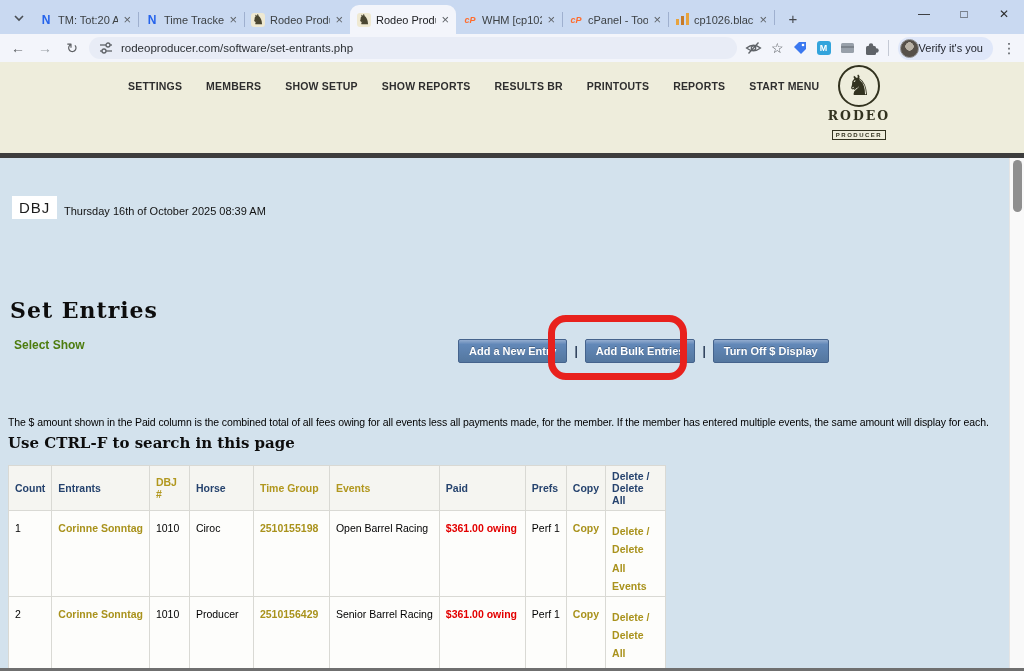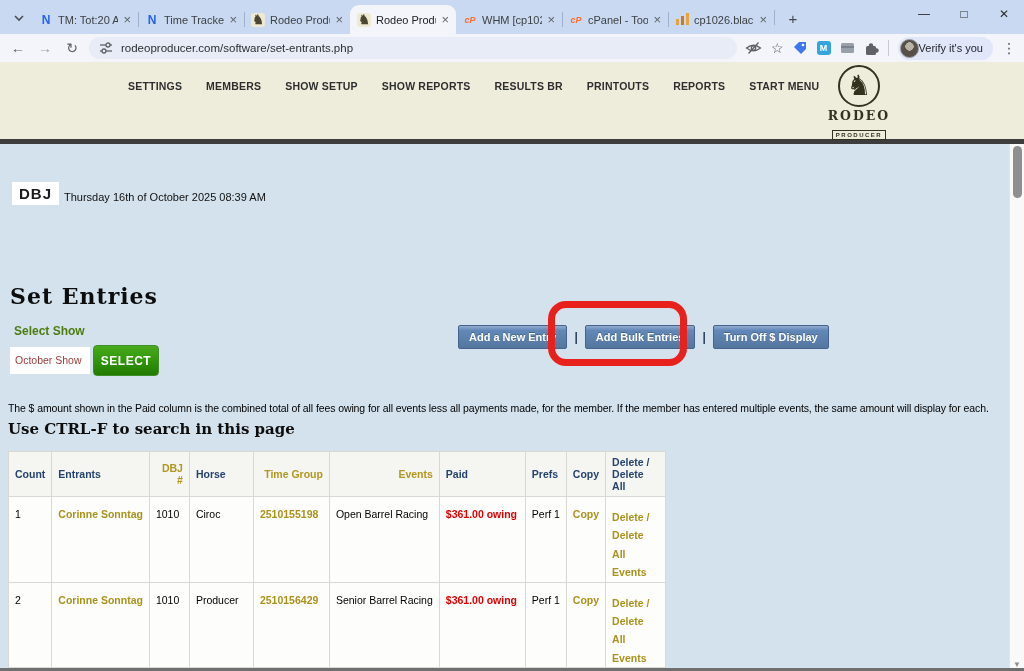--- a/index.html
+++ b/index.html
@@ -32,33 +32,33 @@
   .tb-right { margin-left:auto; display:flex; align-items:center; gap:9px; }
   .ext-ic { display:flex; align-items:center; cursor:pointer; }
   .star { font-size:14px; color:#4c5055; }
   .m-badge { width:14px; height:14px; background:#33a4dc; color:#fff; border-radius:3px; font-size:9px; font-weight:bold; display:flex; align-items:center; justify-content:center; }
   .tb-div { width:1px; height:16px; background:#c4c9d4; }
   .profile-chip { background:#dfe7f9; border-radius:12px; height:23px; display:flex; align-items:center; padding:0 10px 0 2px; font-size:11px; color:#23262e; cursor:pointer; }
   .avatar { width:19px; height:19px; border-radius:50%; background:radial-gradient(circle at 50% 38%, #b9b2a6 0 30%, #565049 32% 100%); border:1px solid #8b8b8b; }
   .more-dots { font-size:14px; color:#4c5055; cursor:pointer; }
 
   
-  .site-header { height:77px; background:#eeeddc; position:relative; }
+  .site-header { height:91px; background:#eeeddc; position:relative; }
   .main-nav { position:absolute; left:128px; top:18px; display:flex; gap:24px; }
   .nav-item { font-size:10.5px; font-weight:bold; color:#2e2e2e; letter-spacing:.2px; text-decoration:none; white-space:nowrap; cursor:pointer; }
   .logo { position:absolute; right:128px; top:1px; width:74px; text-align:center; color:#32321f; }
   .logo-circle { width:42px; height:42px; border:2px solid #32321f; border-radius:50%; margin:2px auto 0; display:flex; align-items:center; justify-content:center; font-size:28px; line-height:1; background:#eeeddc; }
   .logo-name { font-family:"DejaVu Serif", serif; font-weight:bold; font-size:12.5px; letter-spacing:2px; margin-top:1px; }
   .logo-sub { display:inline-block; font-size:6px; letter-spacing:1.5px; border:1px solid #32321f; padding:1px 3px; margin-top:1px; font-weight:bold; }
 
   .dark-bar { height:5px; background:#3d3d3d; }
 
   
   .content { position:relative; height:529px; background:linear-gradient(180deg,#cddfeb 0%,#dcе9f2 60%,#e3eef5 100%); background-color:#d3e2ed; overflow:hidden; }
-  .dbj-badge { position:absolute; left:12px; top:38px; background:#fff; padding:3px 7px; font-weight:bold; font-size:15px; letter-spacing:1px; color:#1c1c1c; }
+  .dbj-badge { position:absolute; left:12px; top:38px; background:#fff; padding:3px 7px; font-weight:normal; font-size:15px; letter-spacing:1px; color:#1c1c1c; }
   .datetime { position:absolute; left:64px; top:47px; font-size:11px; color:#111; }
   .page-title { position:absolute; left:10px; top:139px; font-family:"DejaVu Serif", serif; font-weight:bold; font-size:22px; letter-spacing:1px; color:#0d0d0d; }
   .select-show { position:absolute; left:14px; top:180px; font-size:12px; font-weight:bold; color:#4d7c0f; }
   .actions { position:absolute; left:458px; top:181px; display:flex; align-items:center; gap:7px; }
   .btn-blue { height:24px; padding:0 10px; border-radius:2px; border:1px solid #45638c;
     background:linear-gradient(180deg,#93accf 0%,#6288b8 20%,#54779f 100%);
     color:#fff; font-weight:bold; font-size:11px; display:flex; align-items:center; cursor:pointer;
     text-shadow:0 -1px 0 rgba(0,0,0,.25); white-space:nowrap; }
   .btn-sep { color:#2c3e5a; font-weight:bold; font-size:12px; }
   .annotation { position:absolute; left:548px; top:157px; width:139px; height:65px; border:7px solid #e8211d; border-radius:18px; pointer-events:none; z-index:5; }
@@ -69,21 +69,21 @@
     color:#fff; font-weight:bold; font-size:12px; letter-spacing:.5px; display:flex; align-items:center; justify-content:center; cursor:pointer; }
   .note { position:absolute; left:8px; top:258px; font-size:10.5px; color:#000; white-space:nowrap; letter-spacing:-0.1px; }
   .search-heading { position:absolute; left:8px; top:276px; font-family:"DejaVu Serif", serif; font-weight:bold; font-size:15px; color:#0d0d0d; }
 
   
   .entries { position:absolute; left:8px; top:307px; border-collapse:collapse; font-size:10.5px; }
   .entries th, .entries td { border:1px solid #d9d9d4; text-align:left; }
   .entries th { background:#f5f5f1; height:43px; padding:4px 6px; vertical-align:middle; font-size:10.5px; }
   .entries td { background:#fdfdfb; height:58px; padding:11px 6px 0; vertical-align:top; white-space:nowrap; }
   th.tone-navy { color:#26436e; }
-  th.tone-gold { color:#b1971e;text-align:right; }
+  th.tone-gold { color:#b1971e; }
   td.link { color:#a9921c; font-weight:bold; cursor:pointer; }
   td.c-paid { color:#e30000; font-weight:bold; }
   td.c-delete { white-space:normal; width:60px; line-height:1.75; }
   .w-count{width:38px} .w-entrant{width:94px} .w-dbj{width:40px} .w-horse{width:64px}
   .w-group{width:76px} .w-events{width:100px} .w-paid{width:86px} .w-prefs{width:40px} .w-copy{width:36px} .w-del{width:60px}
   th.w-group, th.w-del { white-space:normal; }
 
   
   .scrollbar { position:absolute; right:0; top:0; width:15px; height:100%; background:#f9f9f9; border-left:1px solid #e4e4e4; z-index:6; }
   .scroll-thumb { position:absolute; left:3px; top:2px; width:9px; height:52px; background:#8f8f8f; border-radius:5px; cursor:pointer; }
@@ -230,24 +230,20 @@
 
   <div class="actions">
     <button class="btn-blue">Add a New Entry</button>
     <span class="btn-sep">|</span>
     <button class="btn-blue">Add Bulk Entries</button>
     <span class="btn-sep">|</span>
     <button class="btn-blue">Turn Off $ Display</button>
   </div>
   <div class="annotation"></div>
 
-  <div class="show-picker">
-    <div class="show-name">October Show</div>
-    <button class="btn-select">SELECT</button>
-  </div>
 
   <div class="note">The $ amount shown in the Paid column is the combined total of all fees owing for all events less all payments made, for the member. If the member has entered multiple events, the same amount will display for each.</div>
   <div class="search-heading">Use CTRL-F to search in this page</div>
 
   <table class="entries">
     <thead>
       <tr>
         <th class="tone-navy w-count">Count</th>
         <th class="tone-navy w-entrant">Entrants</th>
         <th class="tone-gold w-dbj">DBJ #</th>

